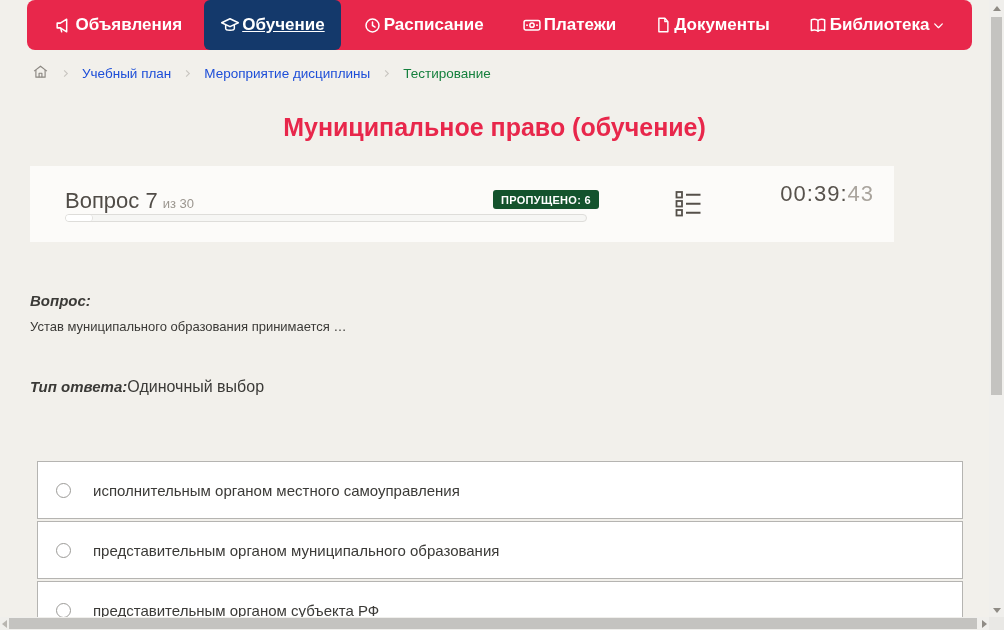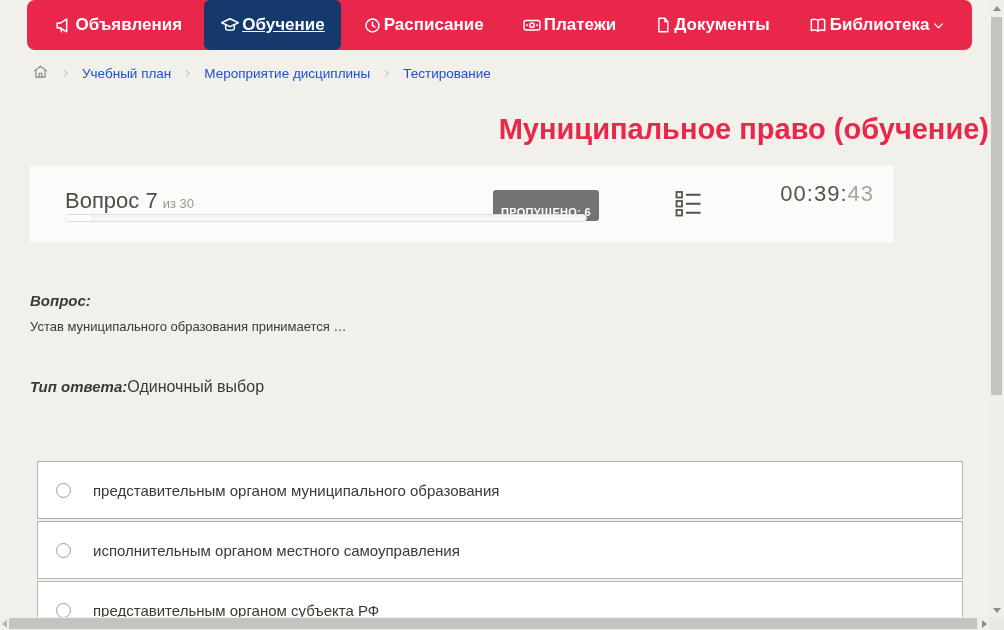--- a/index.html
+++ b/index.html
@@ -25,40 +25,40 @@
   }
   .nav-item.active { background:#14396b;text-decoration:underline; }
   .nav-item svg { display:block; }
 
   
   .breadcrumb {
     position:absolute; left:32px; top:62px; height:22px;
     display:flex; align-items:center; gap:11px; font-size:13.5px;
   }
   .crumb { color:#1d4ed8; }
-  .crumb.current { color:#1d4ed8; }
+  .crumb.current { color:#15803d; }
   .crumb-sep svg { display:block; }
 
   
   .page-title {
-    position:absolute; left:0; right:15px; top:113px; text-align:right;
-    color:#e8274b; font-size:29px; font-weight:bold;
+    position:absolute; left:0; right:15px; top:113px; text-align:center;
+    color:#e8274b; font-size:25px; font-weight:bold;
   }
 
   
   .quiz-header {
     position:absolute; left:30px; top:166px; width:864px; height:76px;
     background:#fcfbf9;
   }
   .q-label { position:absolute; left:35px; top:22px; font-size:22px; color:#504c47; }
   .q-of { font-size:13px; color:#9b968f; margin-left:5px; }
   .skip-badge {
     position:absolute; left:463px; top:24px;
-    background:#737373; color:#fff; font-size:11px; font-weight:bold;
-    padding:16px 8px 3px; border-radius:3px; letter-spacing:.3px;
+    background:#14532d; color:#fff; font-size:11px; font-weight:bold;
+    padding:4px 8px 3px; border-radius:3px; letter-spacing:.3px;
   }
   .progress-track {
     position:absolute; left:35px; top:48px; width:522px; height:8px;
     background:#f6f6f4; border:1px solid #deddda; border-radius:5px;
   }
   .progress-fill {
     position:absolute; left:0; top:0; height:100%; width:27px;
     background:#ffffff; border-radius:5px; border-right:1px solid #e4e3e0;
   }
   .qlist-icon { position:absolute; left:645px; top:24px; cursor:pointer; }
@@ -232,25 +232,25 @@
   <div class="q-text">Устав муниципального образования принимается …</div>
 </div>
 
 <div class="answer-type">
   <span class="lbl">Тип ответа:</span><span>Одиночный выбор</span>
 </div>
 
 <div class="options">
   <div class="option">
     <span class="radio"></span>
-    <span class="option-label">представительным органом муниципального образования</span>
+    <span class="option-label">исполнительным органом местного самоуправления</span>
   </div>
   <div class="option">
     <span class="radio"></span>
-    <span class="option-label">исполнительным органом местного самоуправления</span>
+    <span class="option-label">представительным органом муниципального образования</span>
   </div>
   <div class="option">
     <span class="radio"></span>
     <span class="option-label">представительным органом субъекта РФ</span>
   </div>
 </div>
 
 <div class="vscroll">
   <div class="arr arr-up"></div>
   <div class="thumb"></div>

